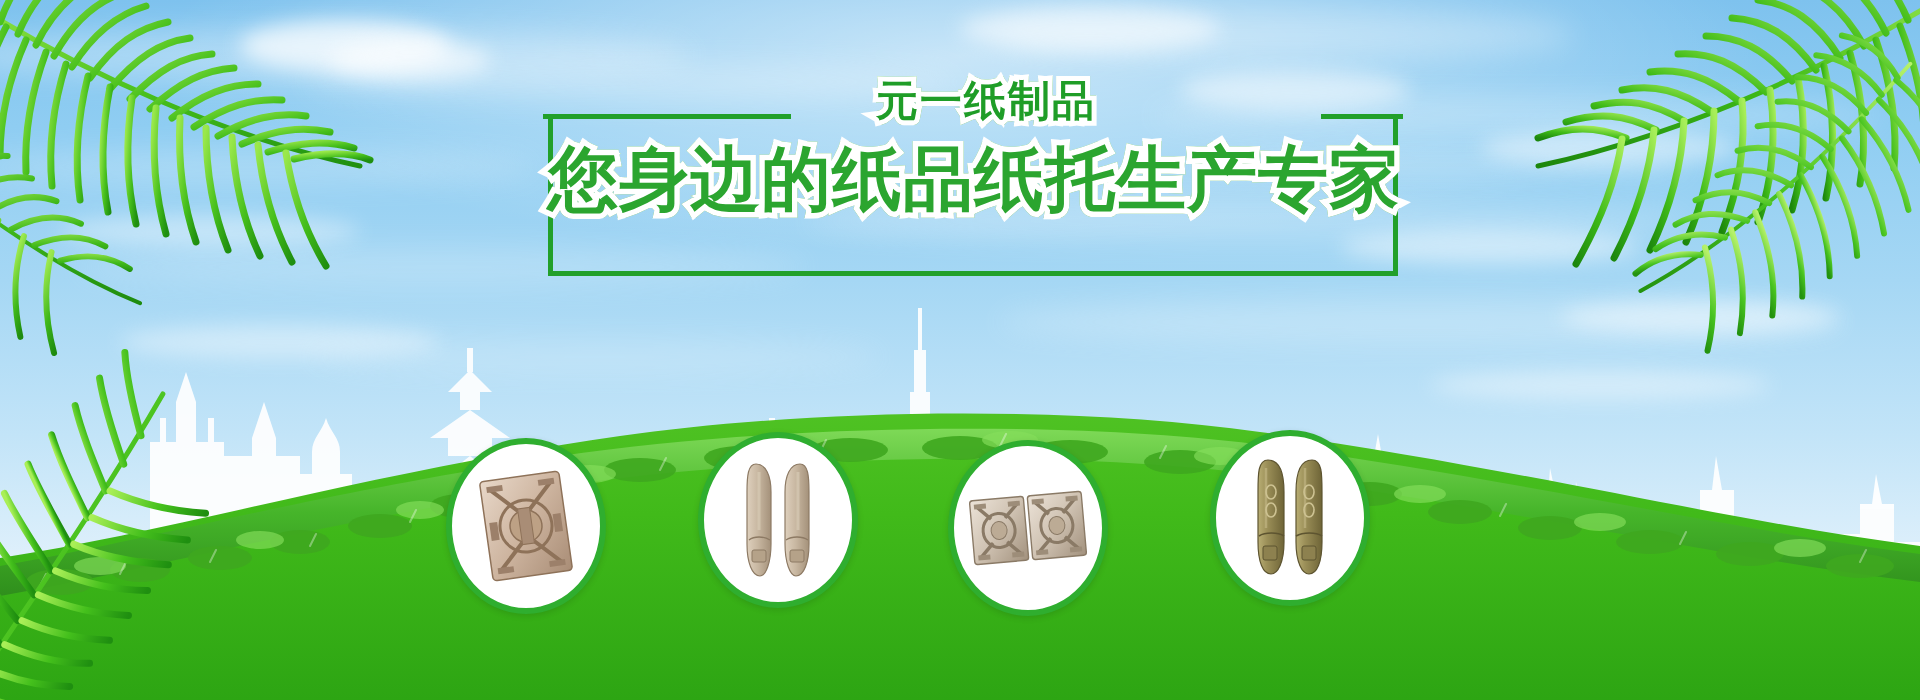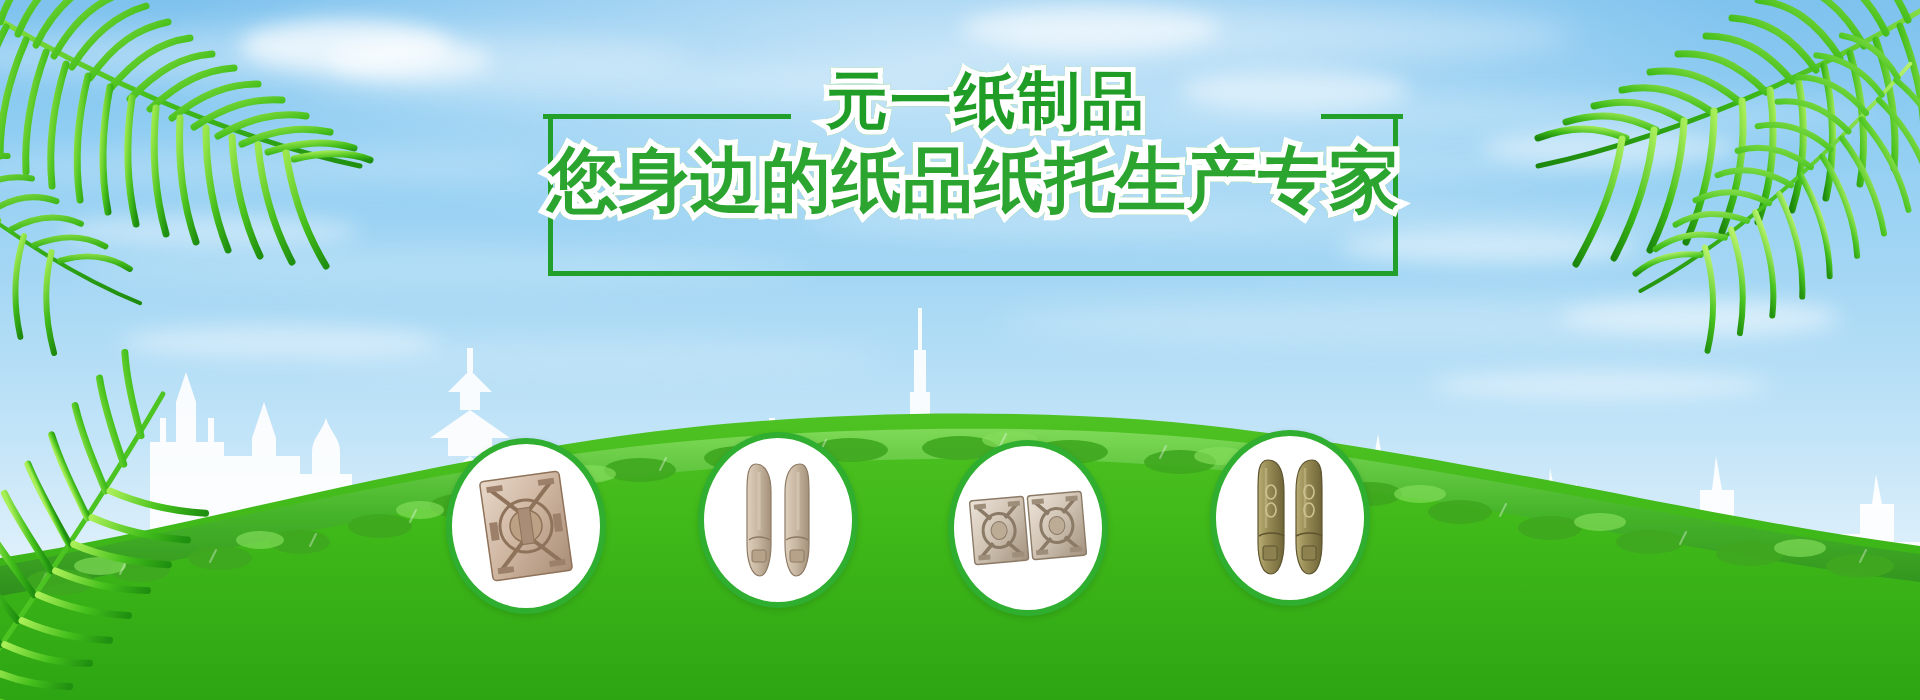--- a/index.html
+++ b/index.html
@@ -92,35 +92,35 @@
     border-bottom:5px solid #22a02a;
   }
 
   .title-line1 {
     position:absolute;
     top:-48px; left:228px;
     width:420px;
     text-align:center;
     font-family:"DejaVu Sans", sans-serif;
     font-weight:bold;
-    font-size:62px;
+    font-size:42px;
     line-height:66px;
     letter-spacing:2px;
     color:#1f9d27;
     -webkit-text-stroke:10px #ffffff;
     paint-order:stroke fill;
     white-space:nowrap;
     z-index:4;
   }
   .title-line2 {
     position:absolute;
     top:24px; left:0;
     width:850px;
     text-align:center;
-    font-family:Liberation Sans, sans-serif;
+    font-family:Liberation Serif, serif;
     font-weight:bold;
     font-size:70px;
     line-height:80px;
     letter-spacing:1px;
     color:#2ba52f;
     -webkit-text-stroke:11px #ffffff;
     paint-order:stroke fill;
     white-space:nowrap;
     z-index:4;
   }

